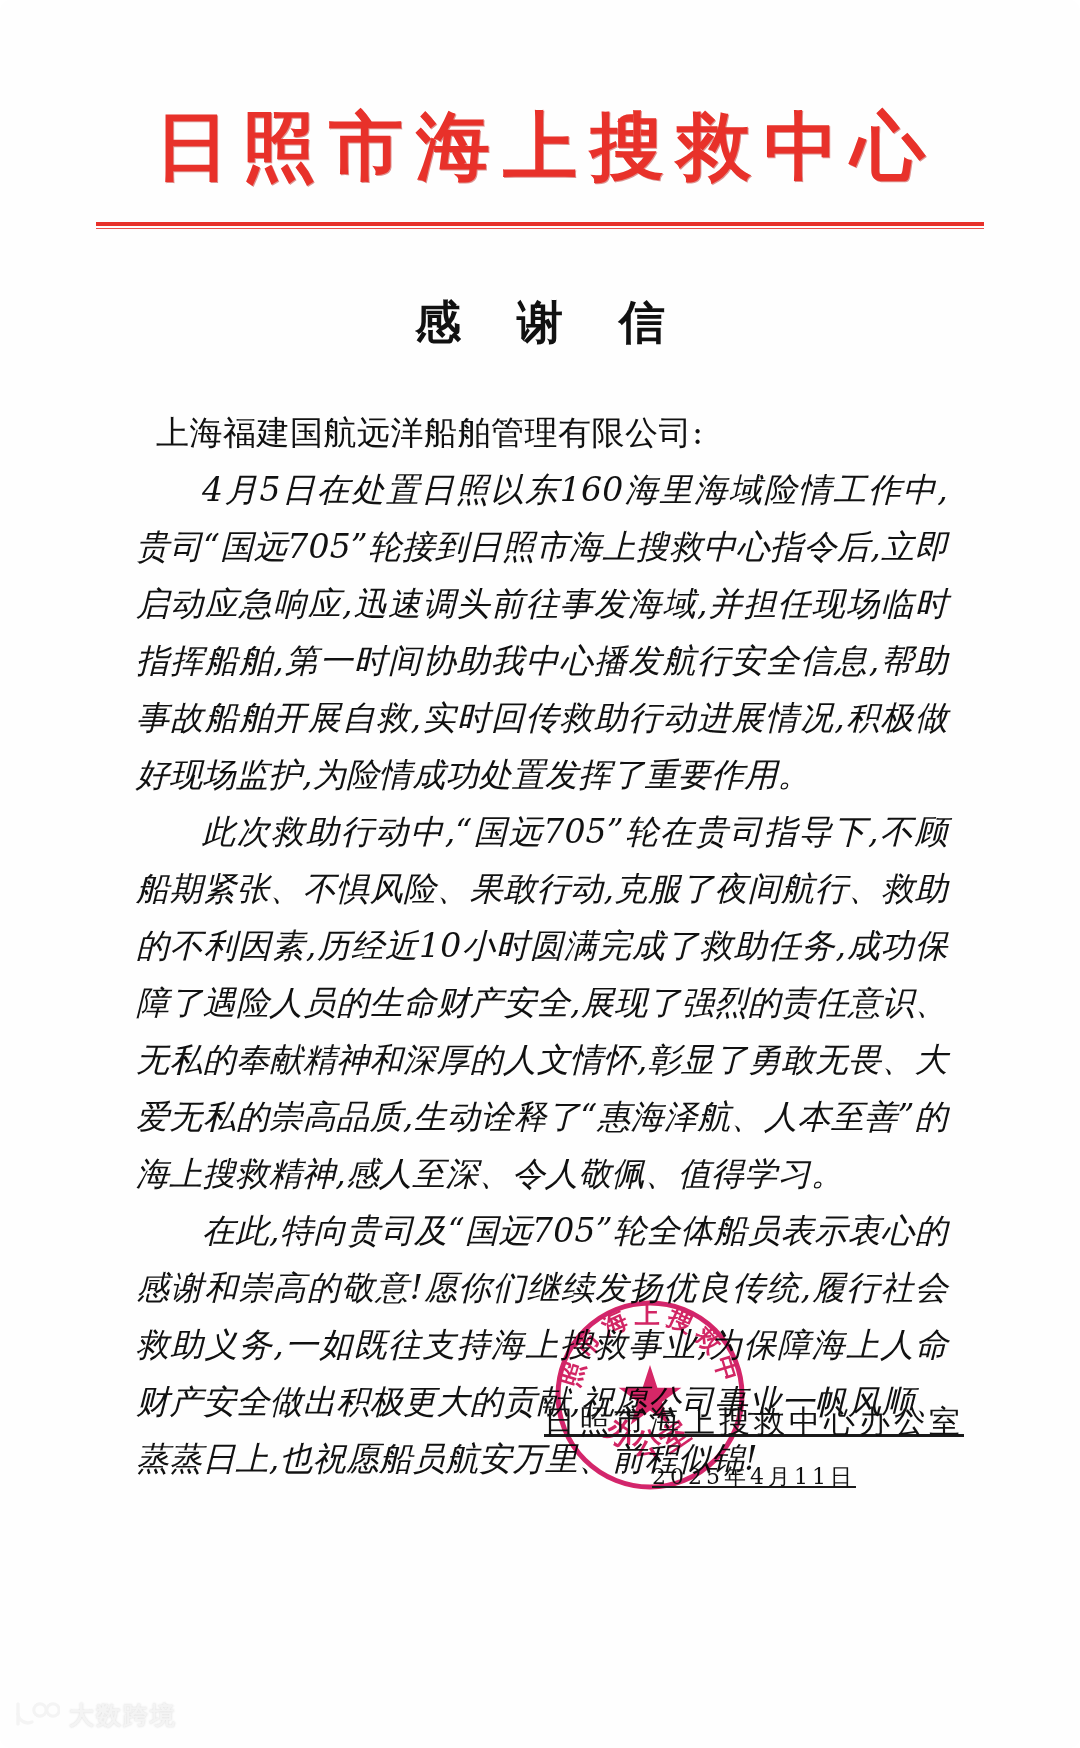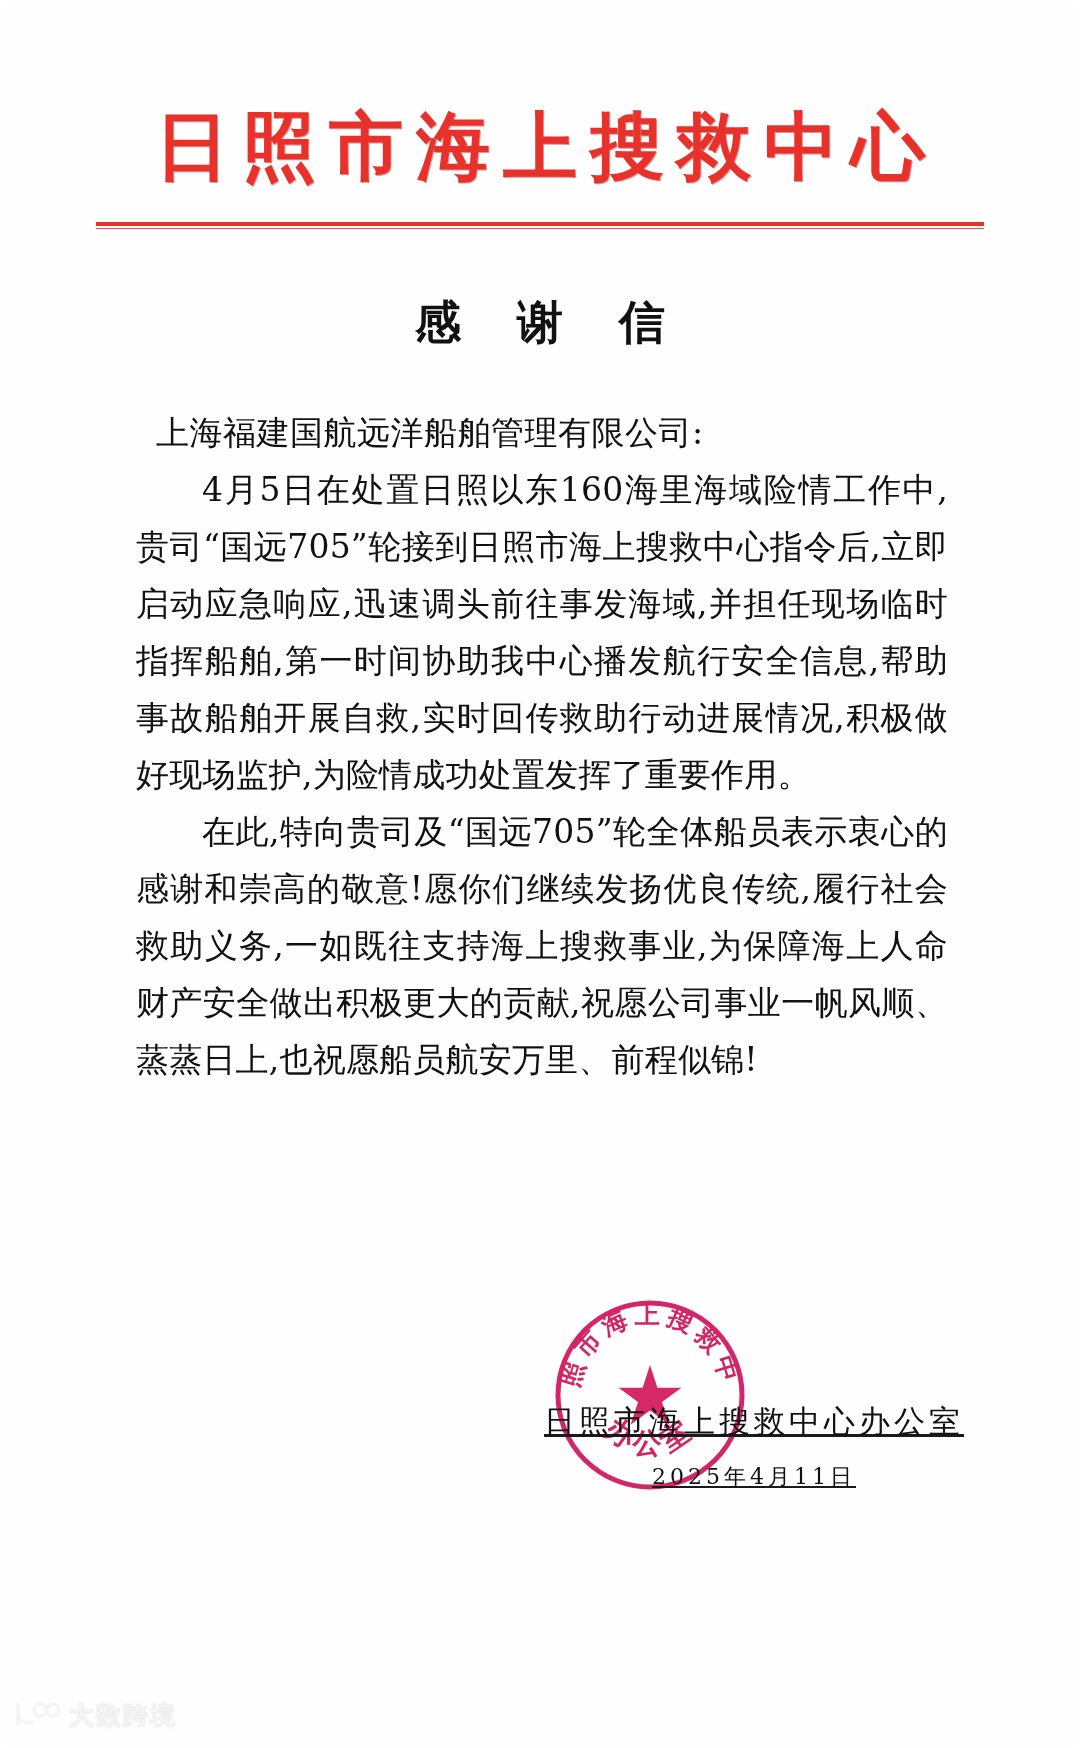--- a/index.html
+++ b/index.html
@@ -91,20 +91,21 @@
   .para {
     font-size: 33px;
     line-height: 57px;
     text-align: justify;
     text-align-last: left;
     text-justify: inter-character;
     text-indent: 66px;
     letter-spacing: 0.2px;
     color: #111;
     margin: 0;
+    font-style: italic;
   }
 
   
   .sign-block {
     position: absolute;
     right: 116px;
     top: 1393px;
     text-align: left;
     z-index: 3;
     text-decoration: underline;
@@ -171,20 +172,21 @@
     <div class="letterhead-title">日照市海上搜救中心</div>
     <div class="letterhead-rule"></div>
     <div class="letterhead-rule-thin"></div>
   </div>
 
   <div class="doc-title">感 谢 信</div>
 
   <div class="body-block">
     <div class="salutation">上海福建国航远洋船舶管理有限公司:</div>
     <p class="para">4月5日在处置日照以东160海里海域险情工作中,贵司“国远705”轮接到日照市海上搜救中心指令后,立即启动应急响应,迅速调头前往事发海域,并担任现场临时指挥船舶,第一时间协助我中心播发航行安全信息,帮助事故船舶开展自救,实时回传救助行动进展情况,积极做好现场监护,为险情成功处置发挥了重要作用。</p>
+    <p class="para">此次救助行动中,“国远705”轮在贵司指导下,不顾船期紧张、不惧风险、果敢行动,克服了夜间航行、救助的不利因素,历经近10小时圆满完成了救助任务,成功保障了遇险人员的生命财产安全,展现了强烈的责任意识、无私的奉献精神和深厚的人文情怀,彰显了勇敢无畏、大爱无私的崇高品质,生动诠释了“惠海泽航、人本至善”的海上搜救精神,感人至深、令人敬佩、值得学习。</p>
     <p class="para">在此,特向贵司及“国远705”轮全体船员表示衷心的感谢和崇高的敬意!愿你们继续发扬优良传统,履行社会救助义务,一如既往支持海上搜救事业,为保障海上人命财产安全做出积极更大的贡献,祝愿公司事业一帆风顺、蒸蒸日上,也祝愿船员航安万里、前程似锦!</p>
   </div>
 
   <div class="seal">
     <svg width="196" height="196" viewBox="0 0 196 196" xmlns="http://www.w3.org/2000/svg">
       <defs>
         <path id="sealArc" d="M 26,98 A 72,72 0 0 1 170,98"></path>
         <path id="sealArcBottom" d="M 40,98 A 58,58 0 0 0 156,98"></path>
       </defs>
       <circle cx="98" cy="98" r="92" fill="none" stroke="#d4145a" stroke-width="5"></circle>

